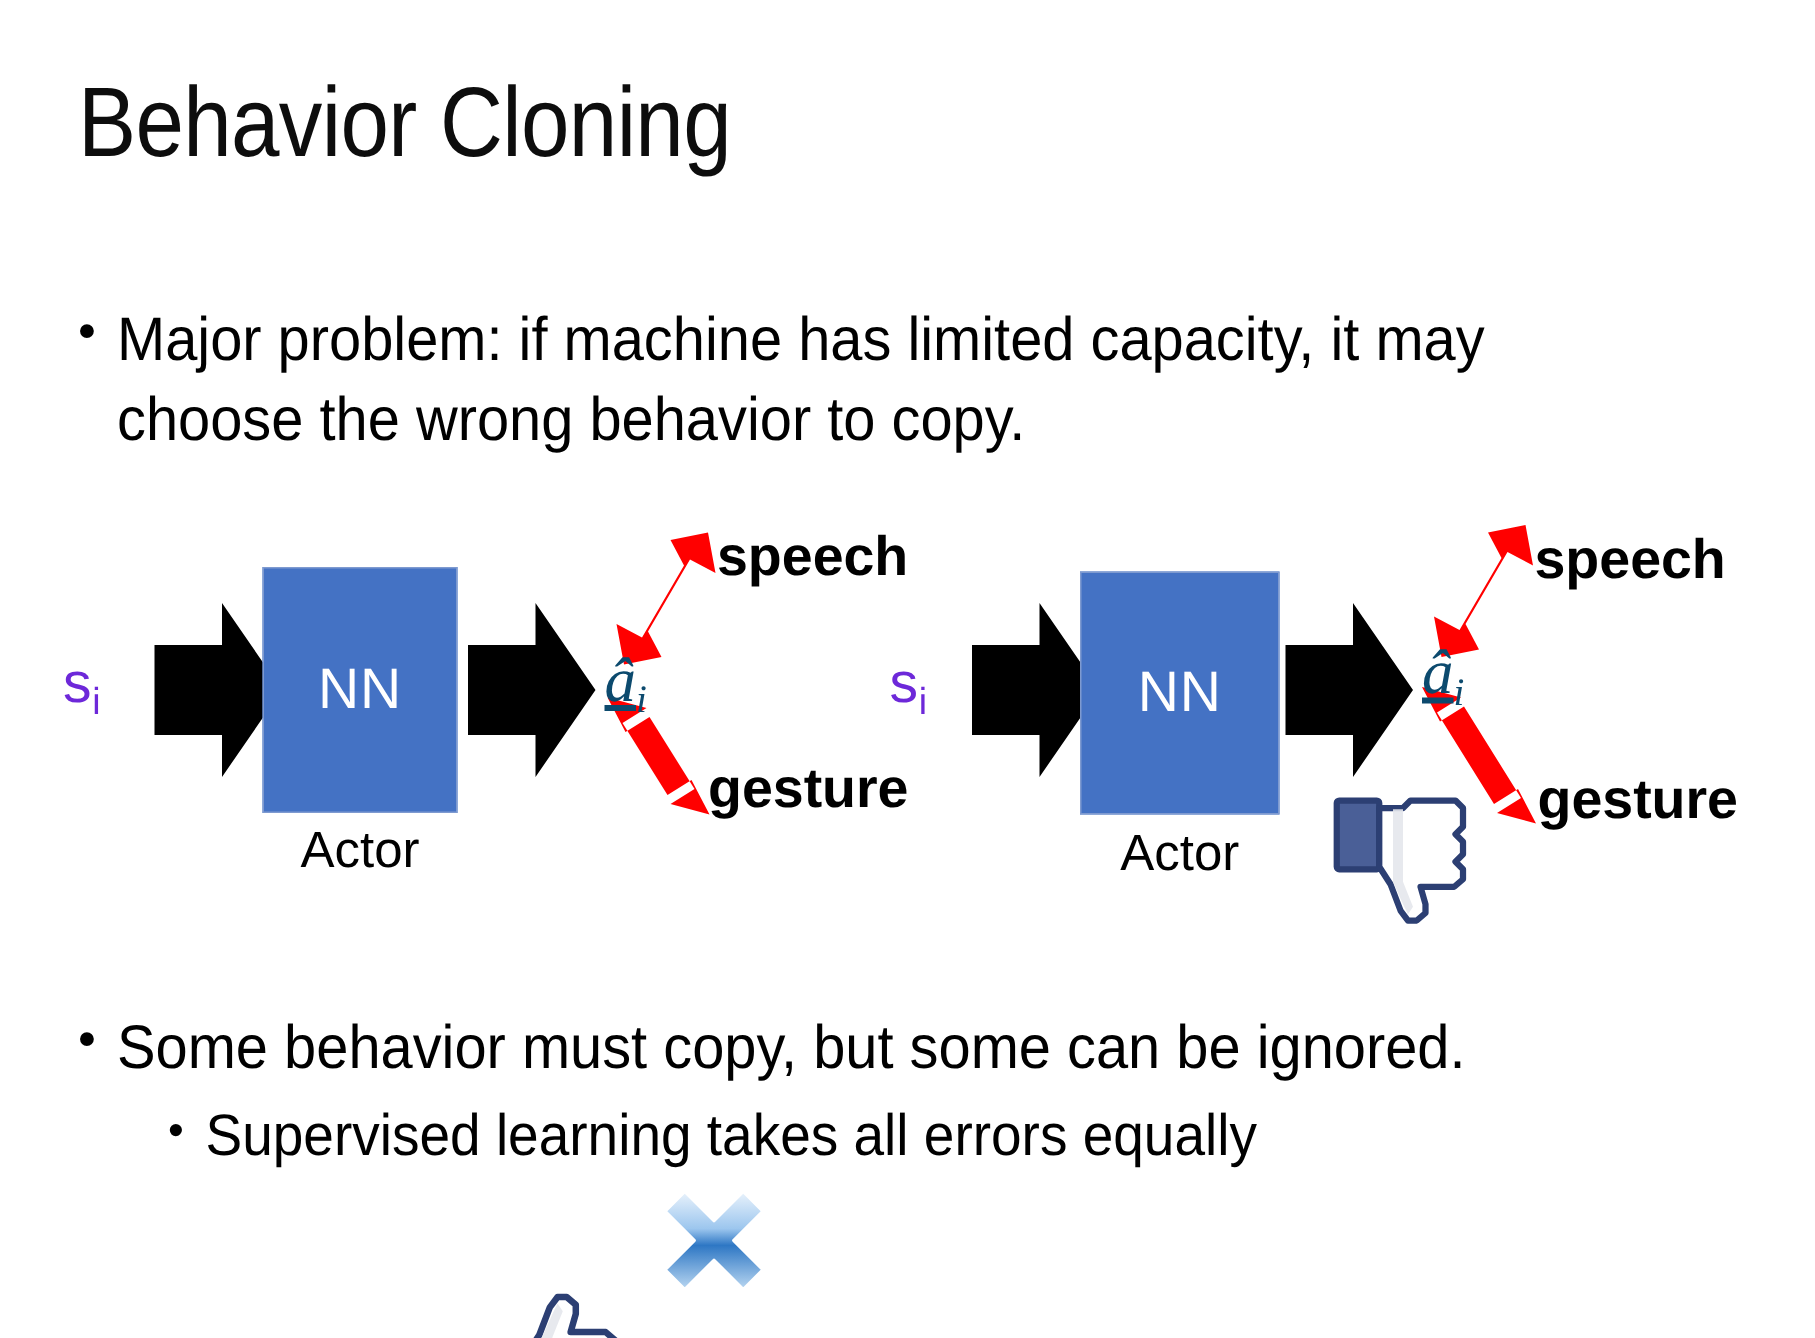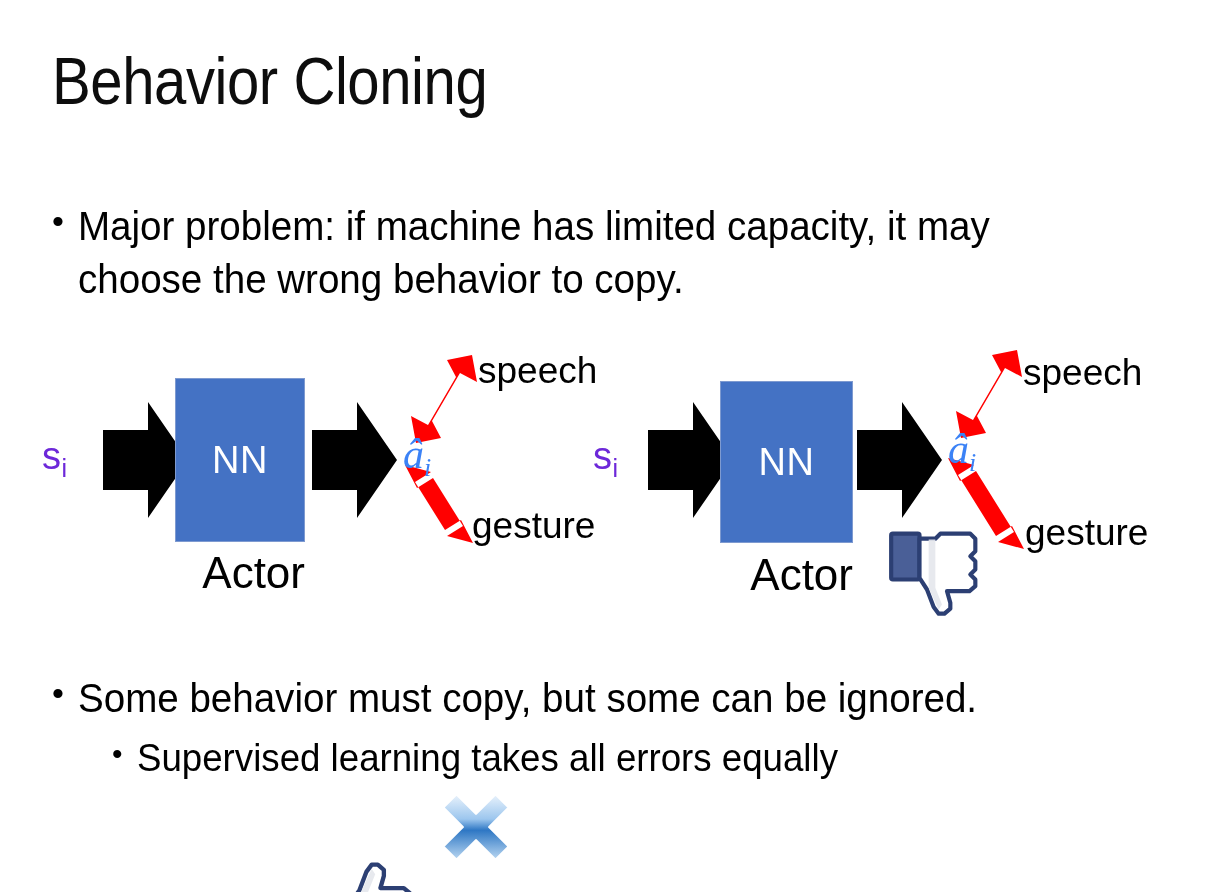--- a/index.html
+++ b/index.html
@@ -75,23 +75,23 @@
     box-sizing: border-box;
     display: flex;
     align-items: center;
     justify-content: center;
     color: #ffffff;
     font-size: 38px;
     letter-spacing: 0.5px;
   }
   .actor-label {
     position: absolute;
-    font-size: 44px;
-    color: #000000;
-    text-align: right;
+    font-size: 34px;
+    color: #000000;
+    text-align: center;
   }
 
   
   .state-label {
     position: absolute;
     font-size: 38px;
     color: #6d28d9;
     white-space: nowrap;
   }
   .state-label .sub {
@@ -99,35 +99,37 @@
     vertical-align: -0.32em;
     margin-left: 0.5px;
   }
 
   
   .action-label {
     position: absolute;
     font-family: "Liberation Serif", serif;
     font-style: italic;
     font-size: 42px;
-    color: #3b82f6;
-    white-space: nowrap;
+    color: #0c4a6e;
+    white-space: nowrap;
+    text-decoration: underline;
   }
   .action-label .sub {
     font-size: 26px;
     vertical-align: -0.30em;
     font-style: italic;
   }
 
   
   .branch-label {
     position: absolute;
     font-size: 37px;
     color: #000000;
     white-space: nowrap;
+    font-weight: bold;
   }
 
   
   .art {
     position: absolute;
     left: 0; top: 0;
     width: 100%; height: 100%;
     overflow: visible;
   }
 

